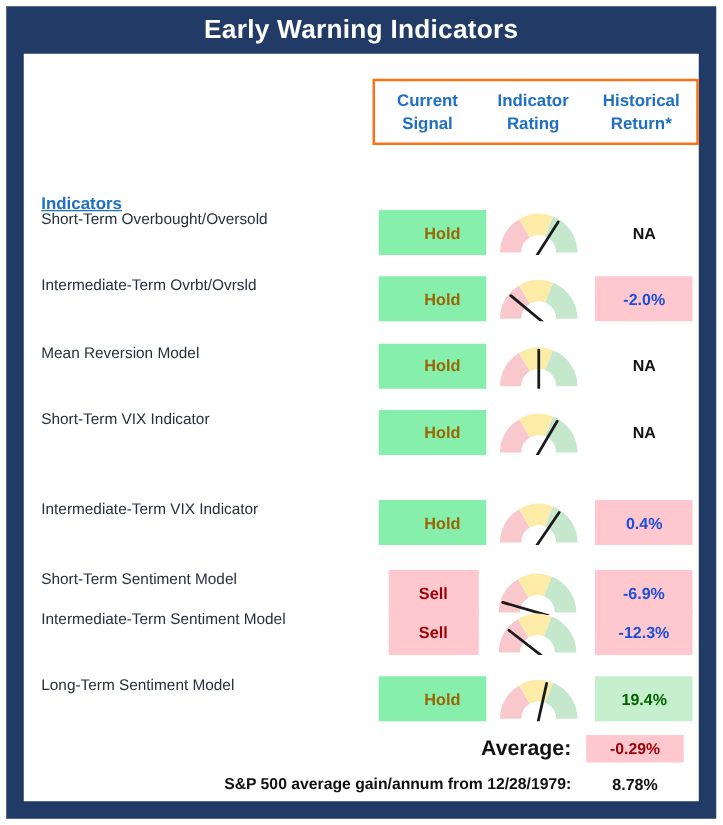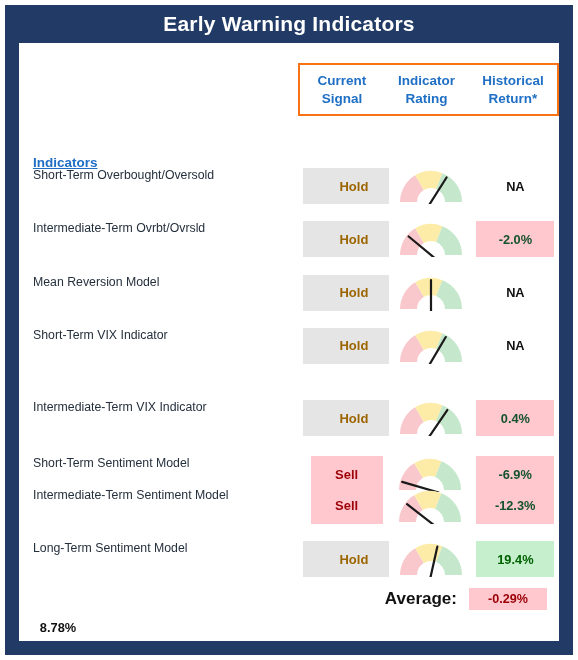--- a/index.html
+++ b/index.html
@@ -108,34 +108,34 @@
   
   .signal {
     width: 72px;
     height: 36px;
     display: flex;
     align-items: center;
     justify-content: center;
     font-size: 13px;
     font-weight: bold;
   }
-  .signal.hold { background: #e5e5e5; color: #9c6500; padding-left: 15px; }
+  .signal.hold { background: #86efac; color: #9c6500; padding-left: 15px; }
   .signal.sell { background: #ffc7ce; color: #9c0006; }
 
   
   .ret {
     width: 78px;
     height: 36px;
     display: flex;
     align-items: center;
     justify-content: center;
     font-size: 12.8px;
     font-weight: bold;
   }
-  .ret.neg  { background: #ffc7ce; color: #14532d; }
+  .ret.neg  { background: #ffc7ce; color: #1d4ed8; }
   .ret.pos  { background: #c6efce; color: #006100; }
   .ret.none { background: transparent; color: #111111; }
 
   
   .gauge { width: 66px; height: 36px; display:block; }
 
   
   #avg-row {
     position: absolute;
     left: 0;
@@ -358,17 +358,18 @@
           </div>
         </div>
       </div>
 
     <div id="avg-row">
       <div id="avg-label">Average:</div>
       <div id="avg-value">-0.29%</div>
     </div>
 
     <div id="sp-row">
+      <div id="sp-label">S&amp;P 500 average gain/annum from 12/28/1979:</div>
       <div id="sp-value">8.78%</div>
     </div>
 
   </div>
 </div>
 
 </body></html>

